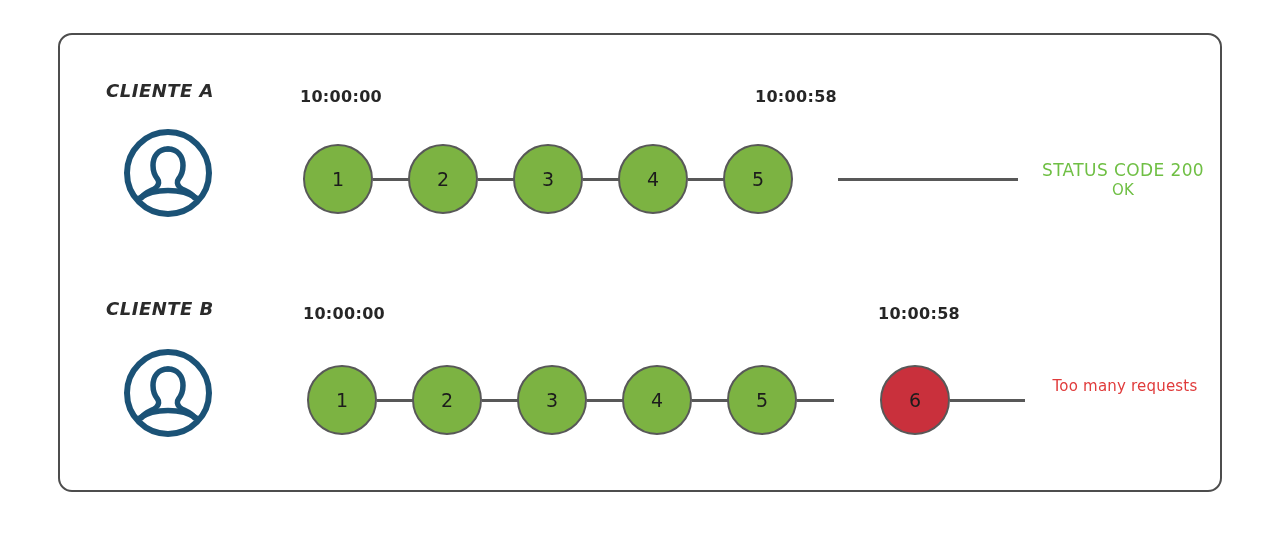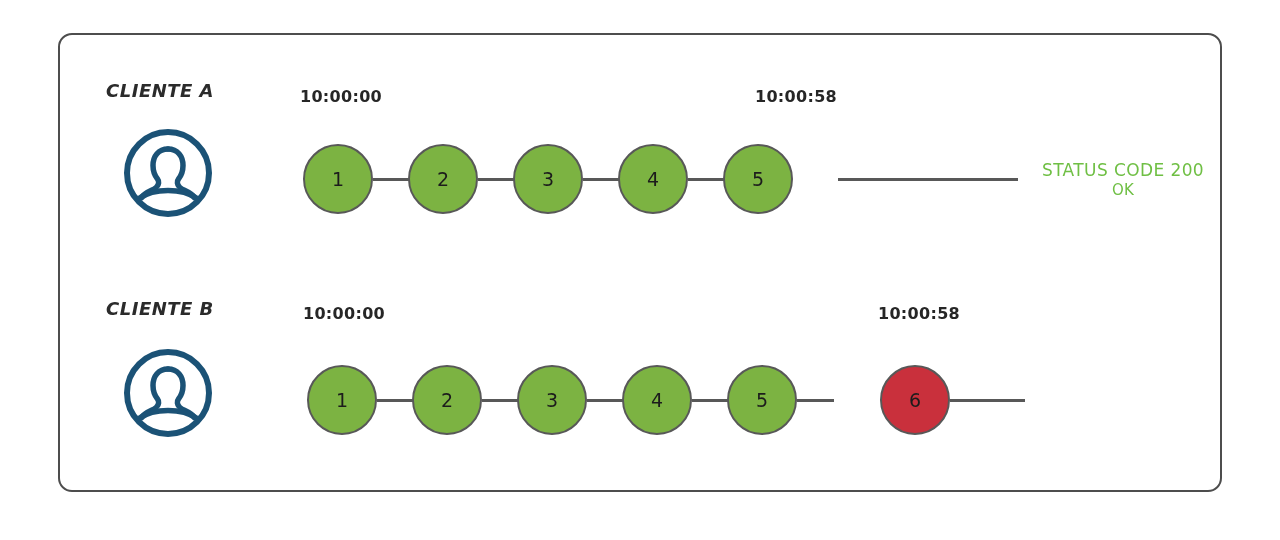--- a/index.html
+++ b/index.html
@@ -215,16 +215,17 @@
 
       <div class="node ok" style="left:307px; top:365px;">1</div>
       <div class="node ok" style="left:412px; top:365px;">2</div>
       <div class="node ok" style="left:517px; top:365px;">3</div>
       <div class="node ok" style="left:622px; top:365px;">4</div>
       <div class="node ok" style="left:727px; top:365px;">5</div>
       <div class="node err" style="left:880px; top:365px;">6</div>
     </div>
 
     <div class="status err" style="left:1025px; top:377px; width:200px;">
+      <div class="line2">Too many requests</div>
     </div>
   </div>
 
 </div>
 
 </body></html>

